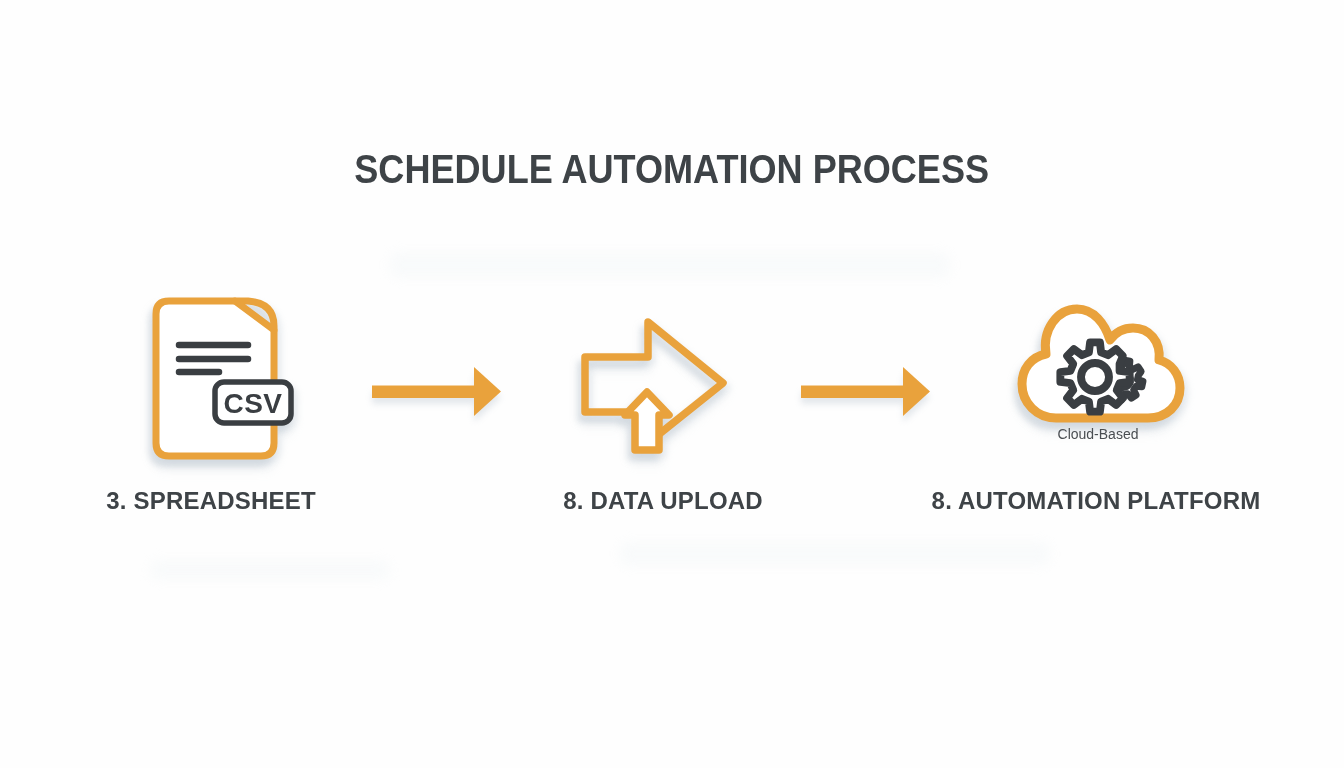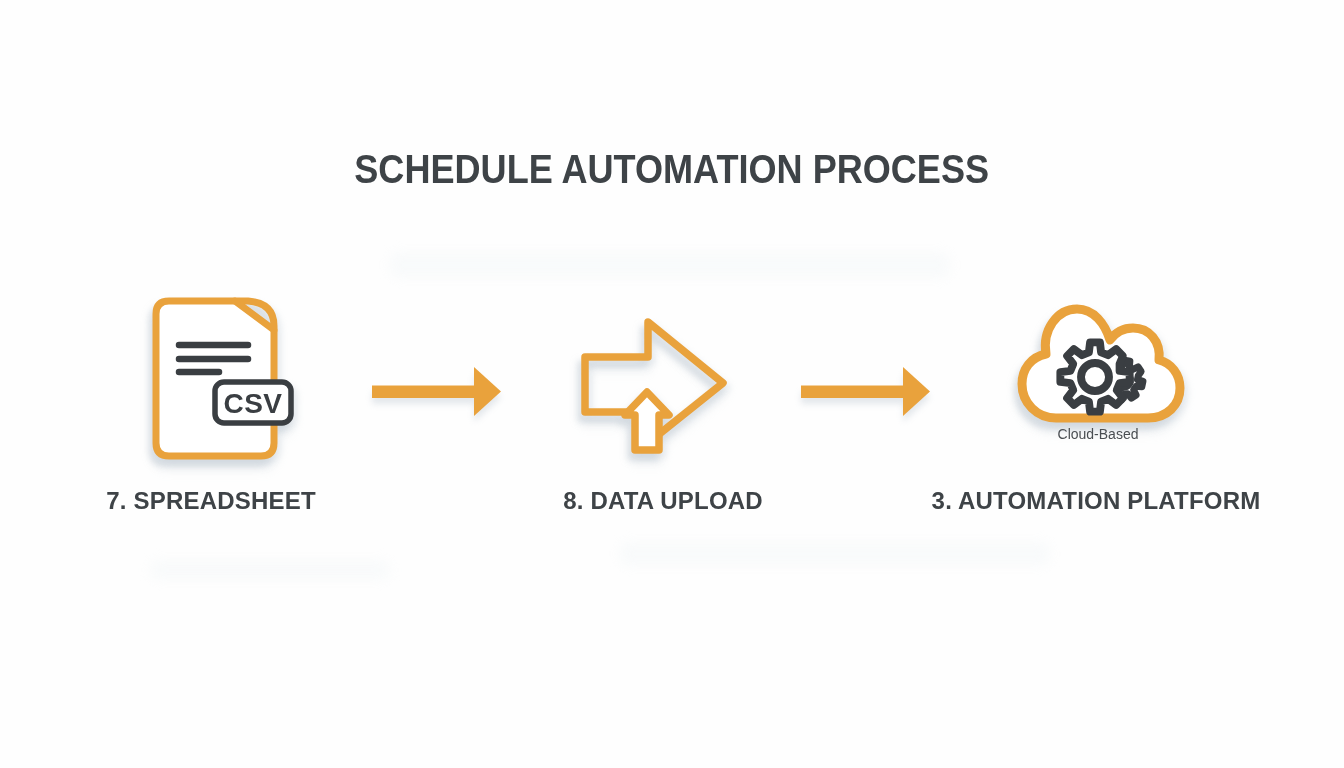--- a/index.html
+++ b/index.html
@@ -143,17 +143,17 @@
       <path fill="#FFFFFF" d="M 28.1,-7 L 39.6,-5.6 L 39.6,5.6 L 28.1,7 L 24.9,14.9 L 31.9,24.1 L 24.1,31.9 L 14.9,24.9
                L 7,28.1 L 5.6,39.6 L -5.6,39.6 L -7,28.1 L -14.9,24.9 L -24.1,31.9 L -31.9,24.1 L -24.9,14.9
                L -28.1,7 L -39.6,5.6 L -39.6,-5.6 L -28.1,-7 L -24.9,-14.9 L -31.9,-24.1 L -24.1,-31.9 L -14.9,-24.9
                L -7,-28.1 L -5.6,-39.6 L 5.6,-39.6 L 7,-28.1 L 14.9,-24.9 L 24.1,-31.9 L 31.9,-24.1 L 28.1,-14.9 Z"></path>
       <circle cx="0" cy="0" r="16" fill="#FFFFFF"></circle>
     </g>
   </svg>
 
   <div class="cloud-caption" style="left:1098px;">Cloud-Based</div>
 
-  <div class="step-label" style="left:211px;">7. SPREADSHEET</div>
+  <div class="step-label" style="left:211px;">3. SPREADSHEET</div>
   <div class="step-label" style="left:663px;">8. DATA UPLOAD</div>
-  <div class="step-label" style="left:1096px;">3. AUTOMATION PLATFORM</div>
+  <div class="step-label" style="left:1096px;">8. AUTOMATION PLATFORM</div>
 
 </div>
 
 </body></html>

